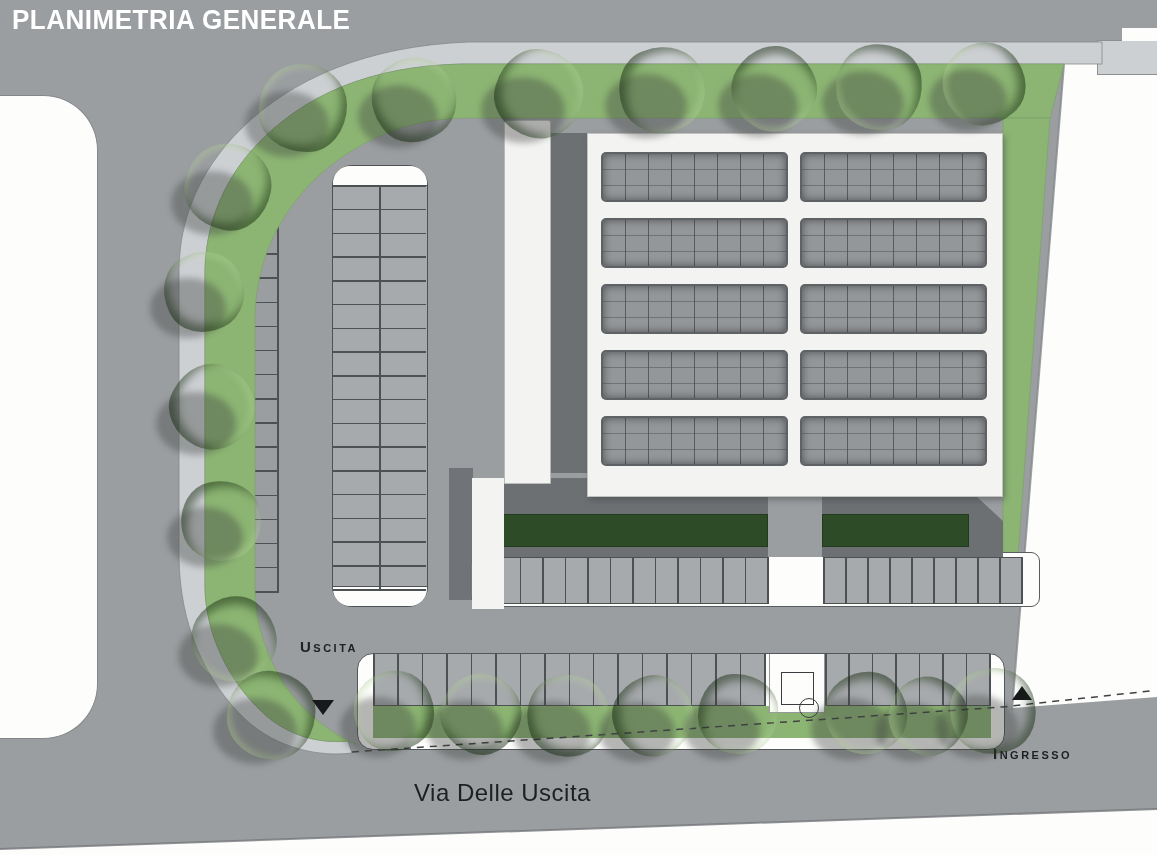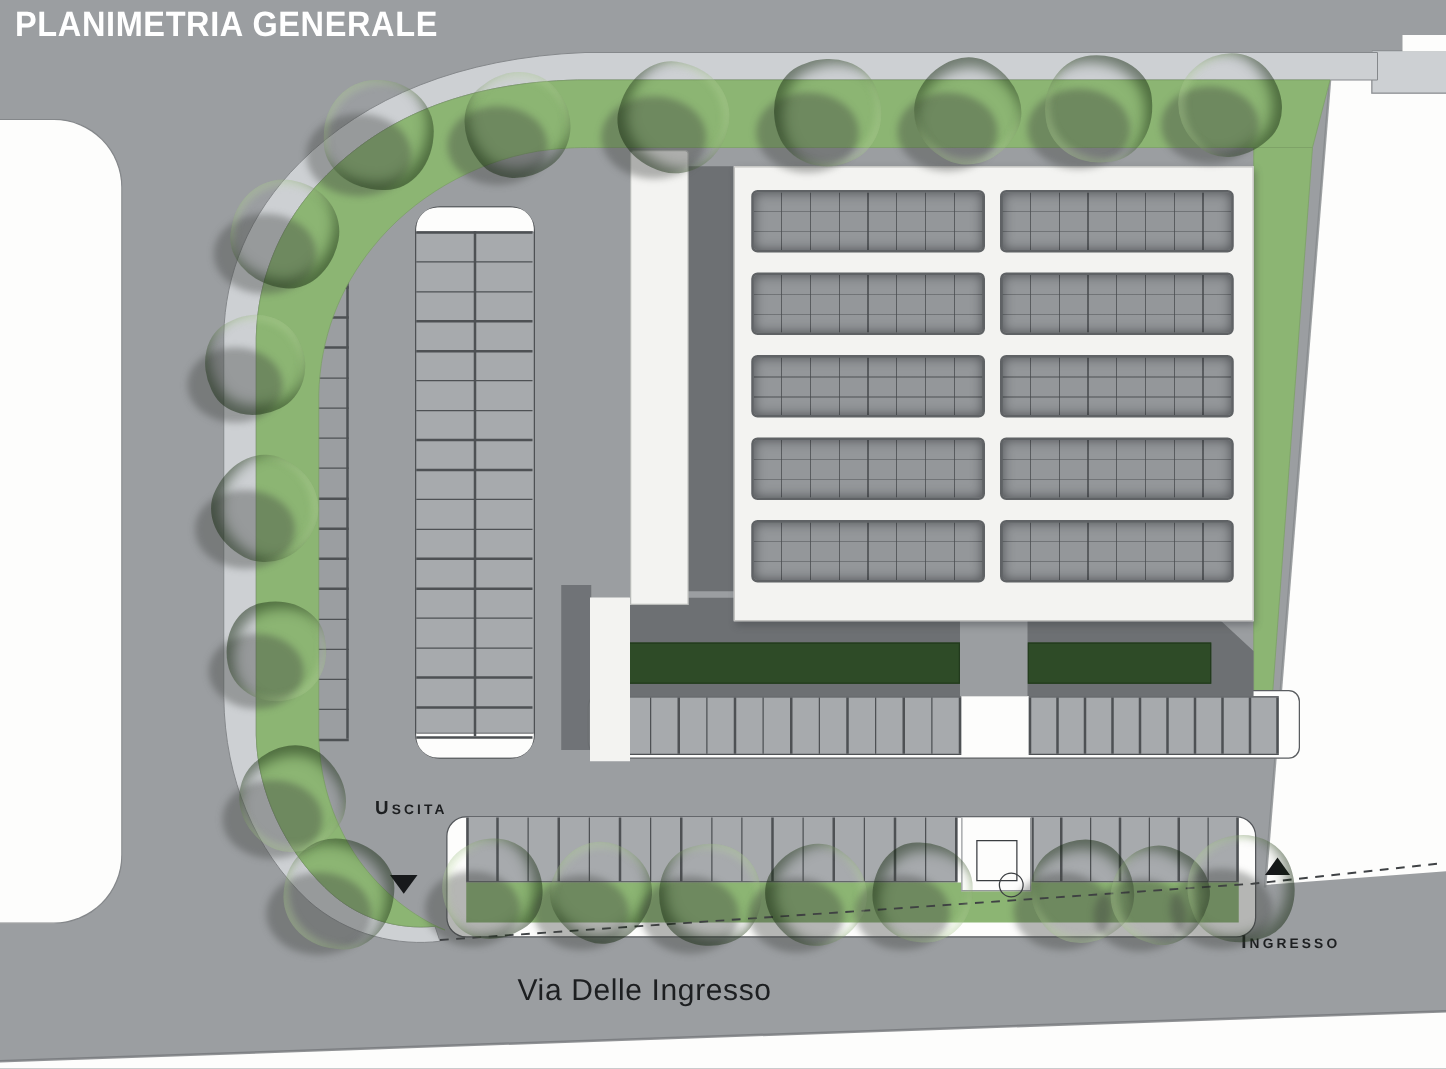--- a/index.html
+++ b/index.html
@@ -273,21 +273,21 @@
   </div>
 
   <svg class="overlay" width="1157" height="855">
     <polyline points="352,752 1002,707 1150,691" fill="none" stroke="#3f4245" stroke-width="1.5" stroke-dasharray="7 6"></polyline>
   </svg>
 
   <div class="abs arrow-down"></div>
   <div class="abs arrow-up"></div>
   <div class="abs lbl lbl-exit">Uscita</div>
   <div class="abs lbl lbl-entrance">Ingresso</div>
-  <div class="abs lbl lbl-street">Via Delle Ingresso</div>
+  <div class="abs lbl lbl-street">Via Delle Uscita</div>
 
   <div id="trees">
       <div class="tree-shadow" style="left: 245px; top: 91.2px; width: 83.6px; height: 66px;"></div>
       <div class="tree" style="left: 259px; top: 64px; width: 88px; height: 88px; transform: rotate(0deg);"></div>
       <div class="tree-shadow" style="left: 358px; top: 84.6px; width: 79.8px; height: 63px;"></div>
       <div class="tree" style="left: 372px; top: 58px; width: 84px; height: 84px; transform: rotate(53deg);"></div>
       <div class="tree-shadow" style="left: 481px; top: 77.2px; width: 83.6px; height: 66px;"></div>
       <div class="tree" style="left: 495px; top: 50px; width: 88px; height: 88px; transform: rotate(106deg);"></div>
       <div class="tree-shadow" style="left: 605px; top: 73.9px; width: 81.7px; height: 64.5px;"></div>
       <div class="tree" style="left: 619px; top: 47px; width: 86px; height: 86px; transform: rotate(159deg);"></div>

